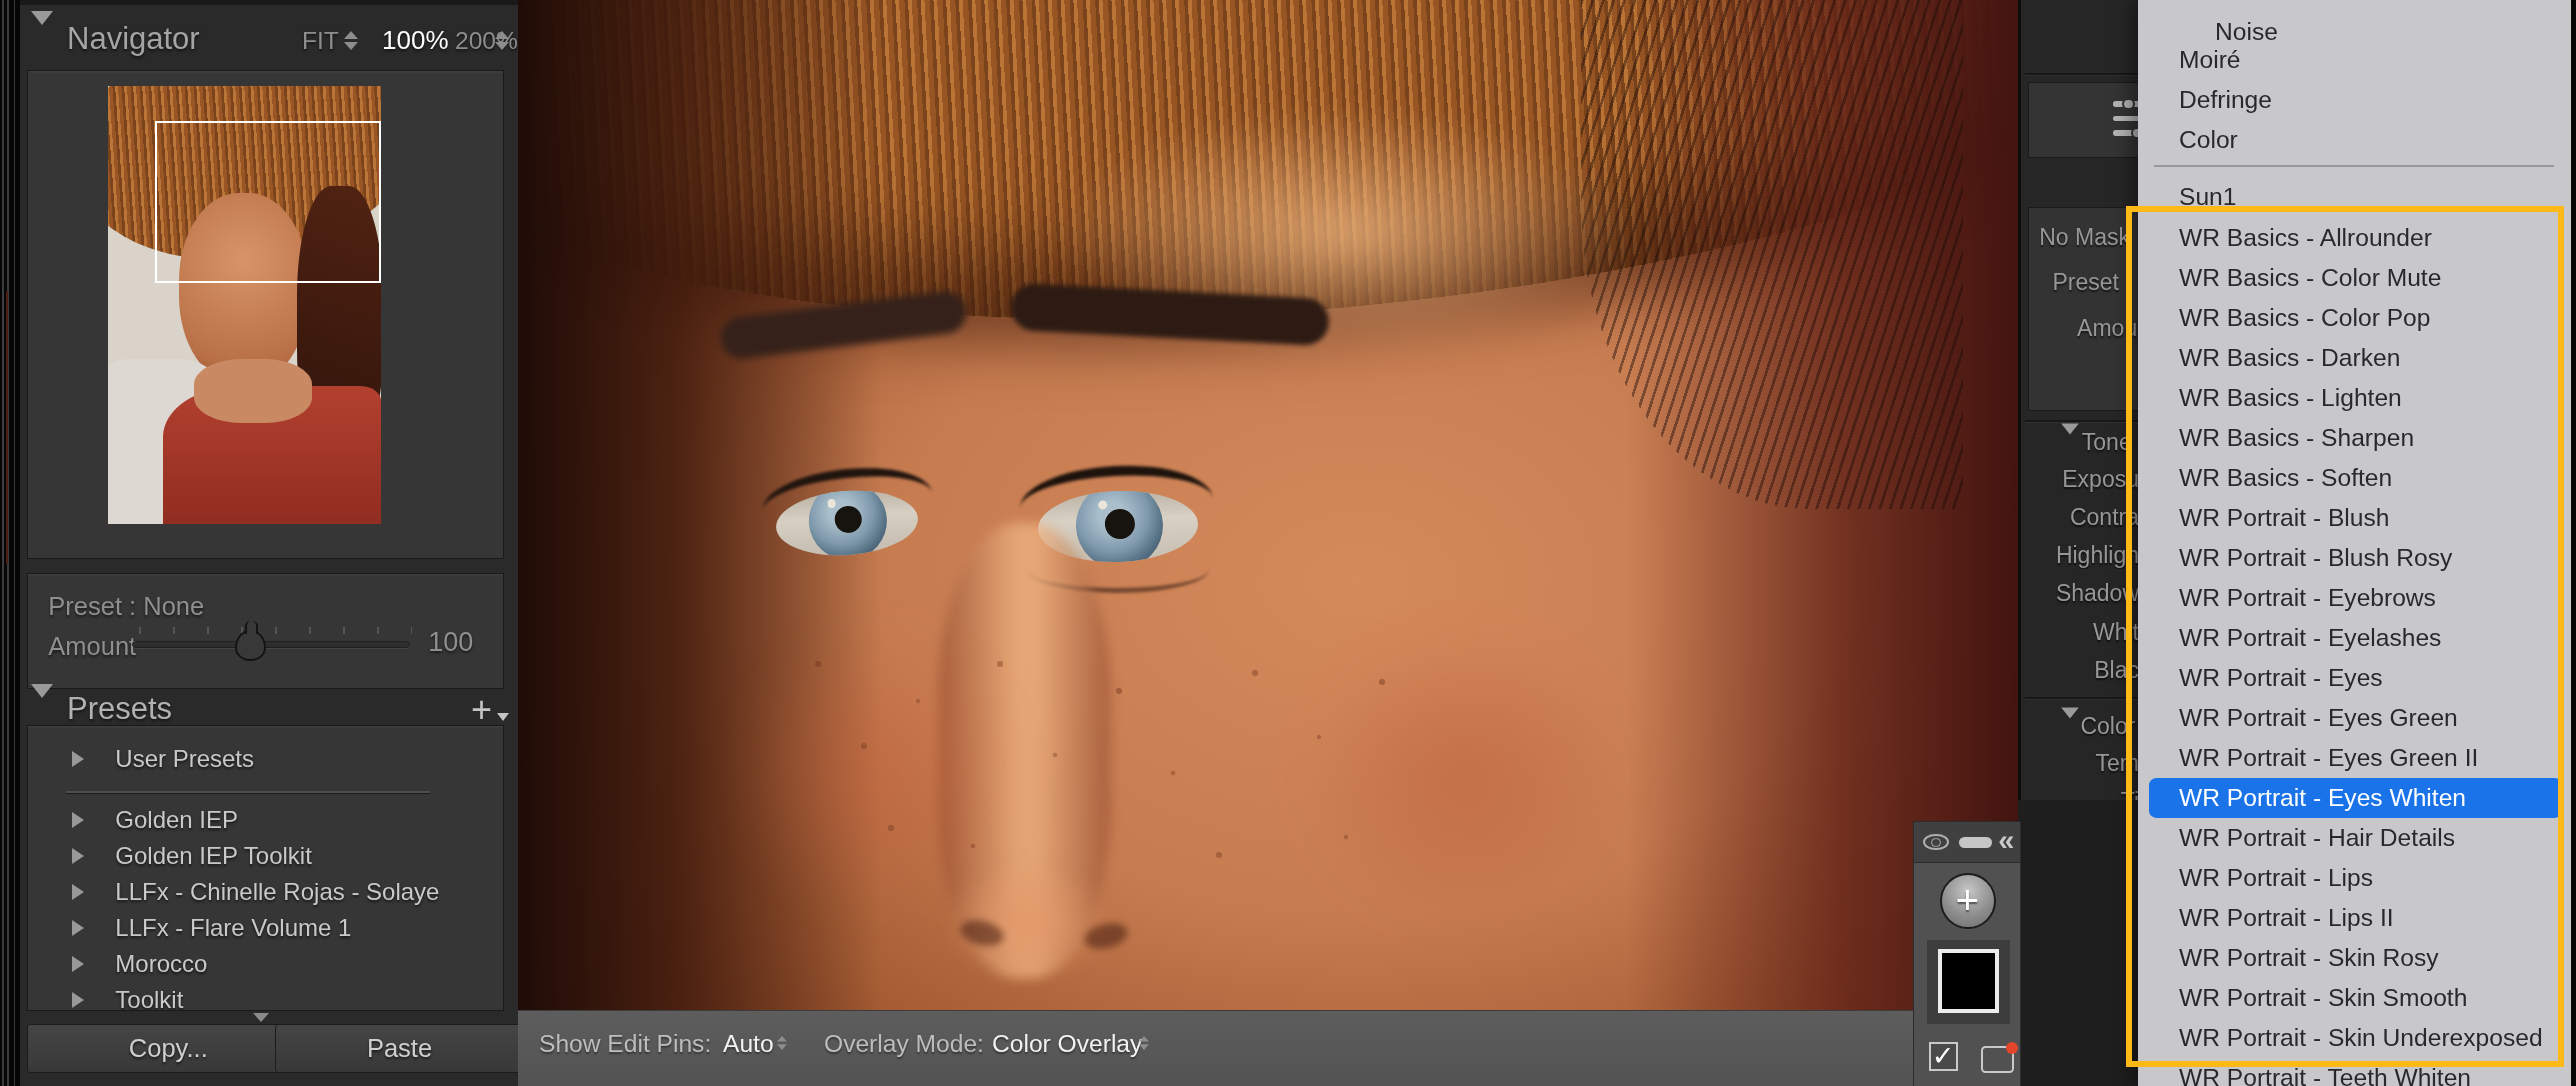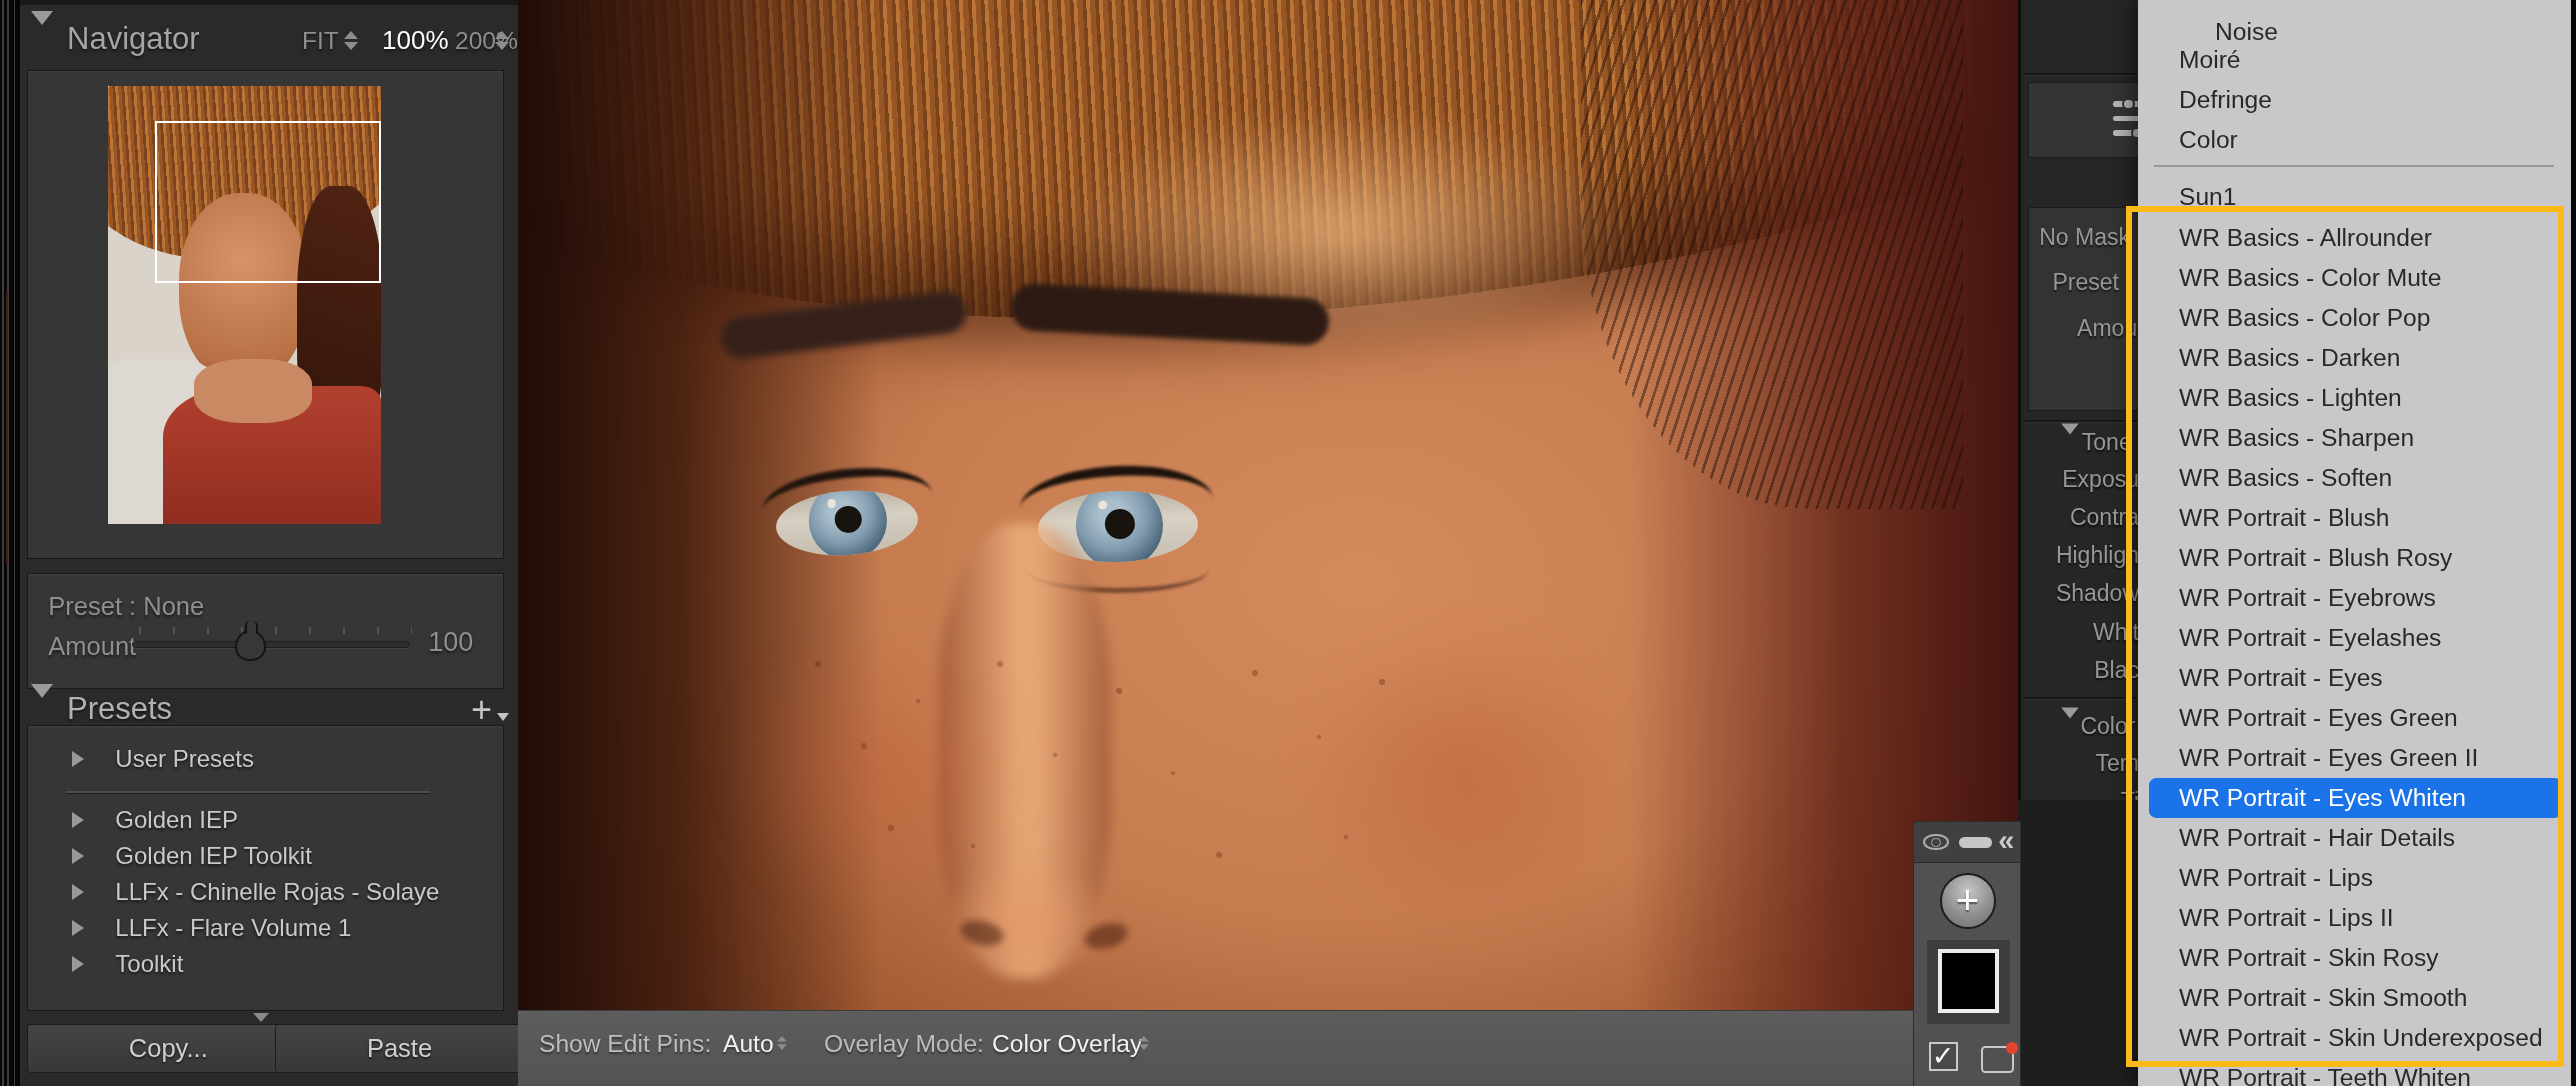--- a/index.html
+++ b/index.html
@@ -146,20 +146,21 @@
     <div class="box" style="left:7.3px;top:720px;width:477px;height:286px;overflow:hidden;">
       <div style="padding-top:14.6px;">
           <div class="preset-item">User Presets</div>
         </div>
       <div style="margin:14.6px 0 9px 38px;width:364px;height:1.8px;background:#4e4e4e;box-shadow:0 0.9px 0 rgba(0,0,0,.5);"></div>
       <div>
           <div class="preset-item">Golden IEP</div>
           <div class="preset-item">Golden IEP Toolkit</div>
           <div class="preset-item">LLFx - Chinelle Rojas - Solaye</div>
           <div class="preset-item">LLFx - Flare Volume 1</div>
+          <div class="preset-item">Morocco</div>
         </div>
       <div class="preset-item">Toolkit</div>
     </div>
     <div class="abs" style="left:233px;top:1008px;width:0;height:0;border-left:8.2px solid transparent;border-right:8.2px solid transparent;border-top:9px solid #8a8a8a;"></div>
 
     <div class="btn" style="left:7.3px;top:1019px;width:282px;">Copy...</div>
     <div class="btn" style="left:255px;top:1019px;width:249px;">Paste</div>
   </div>
 
   <div class="abs" id="photo">

